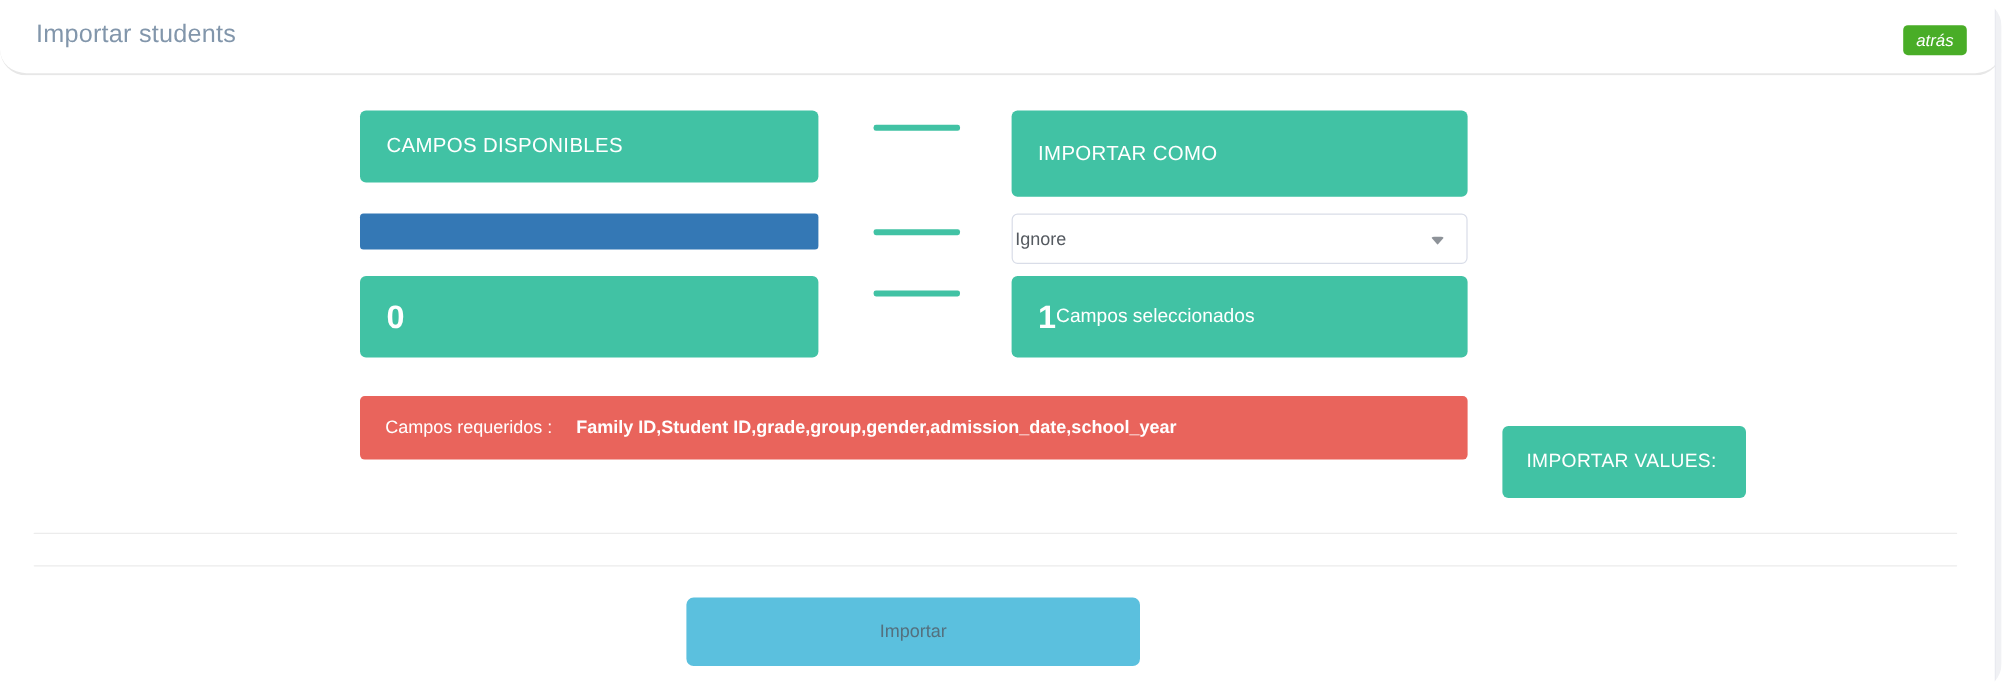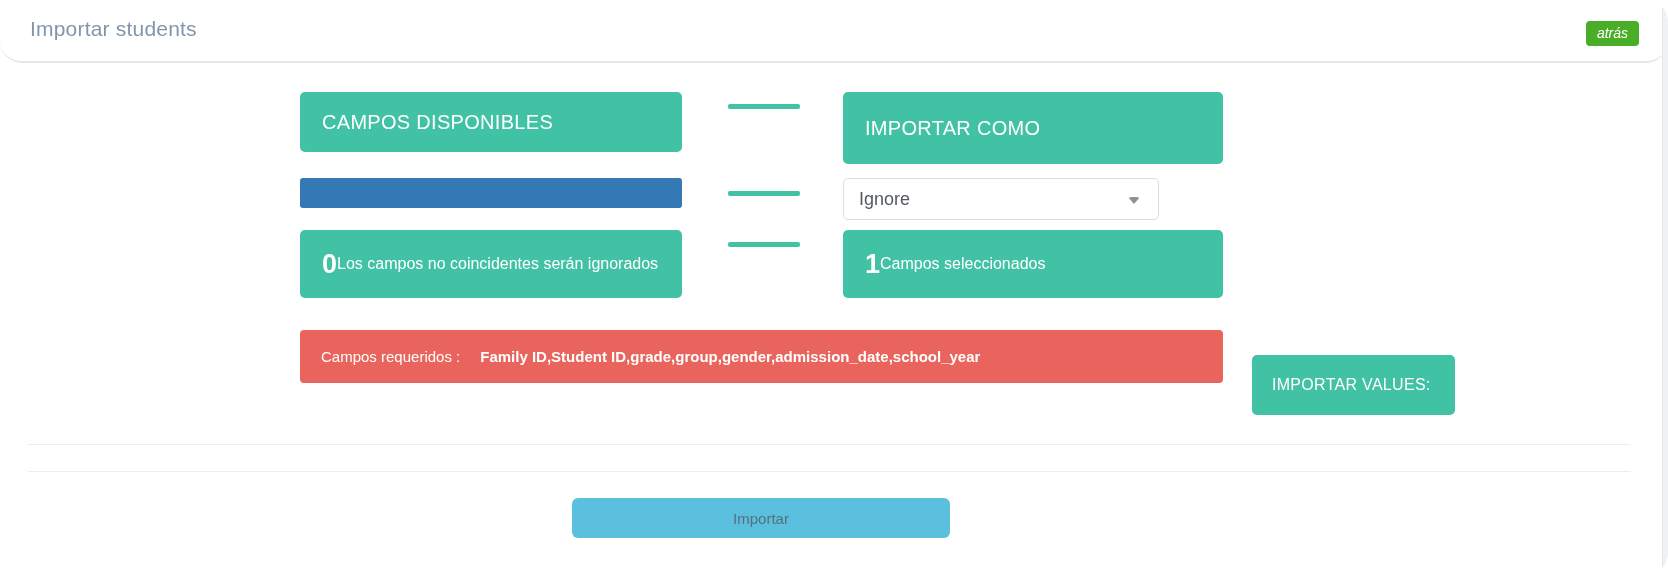--- a/index.html
+++ b/index.html
@@ -33,21 +33,21 @@
 
   
   .teal-box {
     position: absolute;
     background: #41c2a4;
     border-radius: 5px;
     color: #fff;
     display: flex; align-items: center;
     padding-left: 22px;
   }
-  .teal-box .hdr-label { font-size: 20px; letter-spacing: 0.3px; }
+  .teal-box .hdr-label { font-size: 17px; letter-spacing: 0.3px; }
   .big-count { font-size: 27px; font-weight: bold; line-height: 1; }
   .count-label { font-size: 16px; }
 
   .box-available   { left: 300px; top: 92px;  width: 382px; height: 60px; }
   .box-import-as   { left: 843px; top: 92px;  width: 380px; height: 72px; }
   .box-unmatched   { left: 300px; top: 230px; width: 382px; height: 68px; }
   .box-selected    { left: 843px; top: 230px; width: 380px; height: 68px; }
   .box-possible    { left: 1252px; top: 355px; width: 203px; height: 60px; padding-left: 20px; }
   .box-possible .hdr-label { font-size: 16px; }
 
@@ -61,25 +61,25 @@
   .conn-3 { top: 242px; }
 
   
   .blue-bar {
     position: absolute; left: 300px; top: 178px; width: 382px; height: 30px;
     background: #3478b5; border-radius: 3px; cursor: pointer;
   }
 
   
   .select-box {
-    position: absolute; left: 843px; top: 178px; width: 316px; height: 42px;
+    position: absolute; left: 843px; top: 178px; width: 380px; height: 42px;
     background: #fff;
     border: 1px solid #d9dde8; border-radius: 5px;
-    display: flex; align-items: center; padding-left: 15px;
-    font-size: 18px; color: #555a60; cursor: pointer;
+    display: flex; align-items: center; padding-left: 2px;
+    font-size: 15px; color: #555a60; cursor: pointer;
   }
   .select-caret {
     position: absolute; right: 18px; top: 18px;
     width: 0; height: 0;
     border-left: 6px solid transparent;
     border-right: 6px solid transparent;
     border-top: 7px solid #8d9298;
   }
 
   
@@ -94,21 +94,21 @@
   
   .divider {
     position: absolute; left: 28px; width: 1603px; height: 1px;
     background: #ececec;
   }
   .div-1 { top: 444px; }
   .div-2 { top: 471px; }
 
   
   .import-btn {
-    position: absolute; left: 572px; top: 498px; width: 378px; height: 40px;
+    position: absolute; left: 572px; top: 498px; width: 378px; height: 57px;
     background: #5bc0de; border: none; border-radius: 6px;
     font-size: 15px; color: #54707e;
     font-family: "Liberation Sans", sans-serif;
     cursor: pointer;
   }
 
   
   .scrollbar-track {
     position: absolute; right: 0; top: 0; width: 6px; height: 575px;
     background: #f0f1f4; border-left: 1px solid #e4e6ec;
@@ -132,21 +132,20 @@
 
 <div class="blue-bar"></div>
 <div class="connector conn-2"></div>
 <div class="select-box">
   <span>Ignore</span>
   <span class="select-caret"></span>
 </div>
 
 <div class="teal-box box-unmatched">
   <span class="big-count">0</span>
-  <span class="count-label">Los campos no coincidentes serán ignorados</span>
 </div>
 <div class="connector conn-3"></div>
 <div class="teal-box box-selected">
   <span class="big-count">1</span>
   <span class="count-label">Campos seleccionados</span>
 </div>
 
 <div class="required-banner">
   <span>Campos requeridos : </span>
   <span class="req-fields">Family ID,Student ID,grade,group,gender,admission_date,school_year</span>

